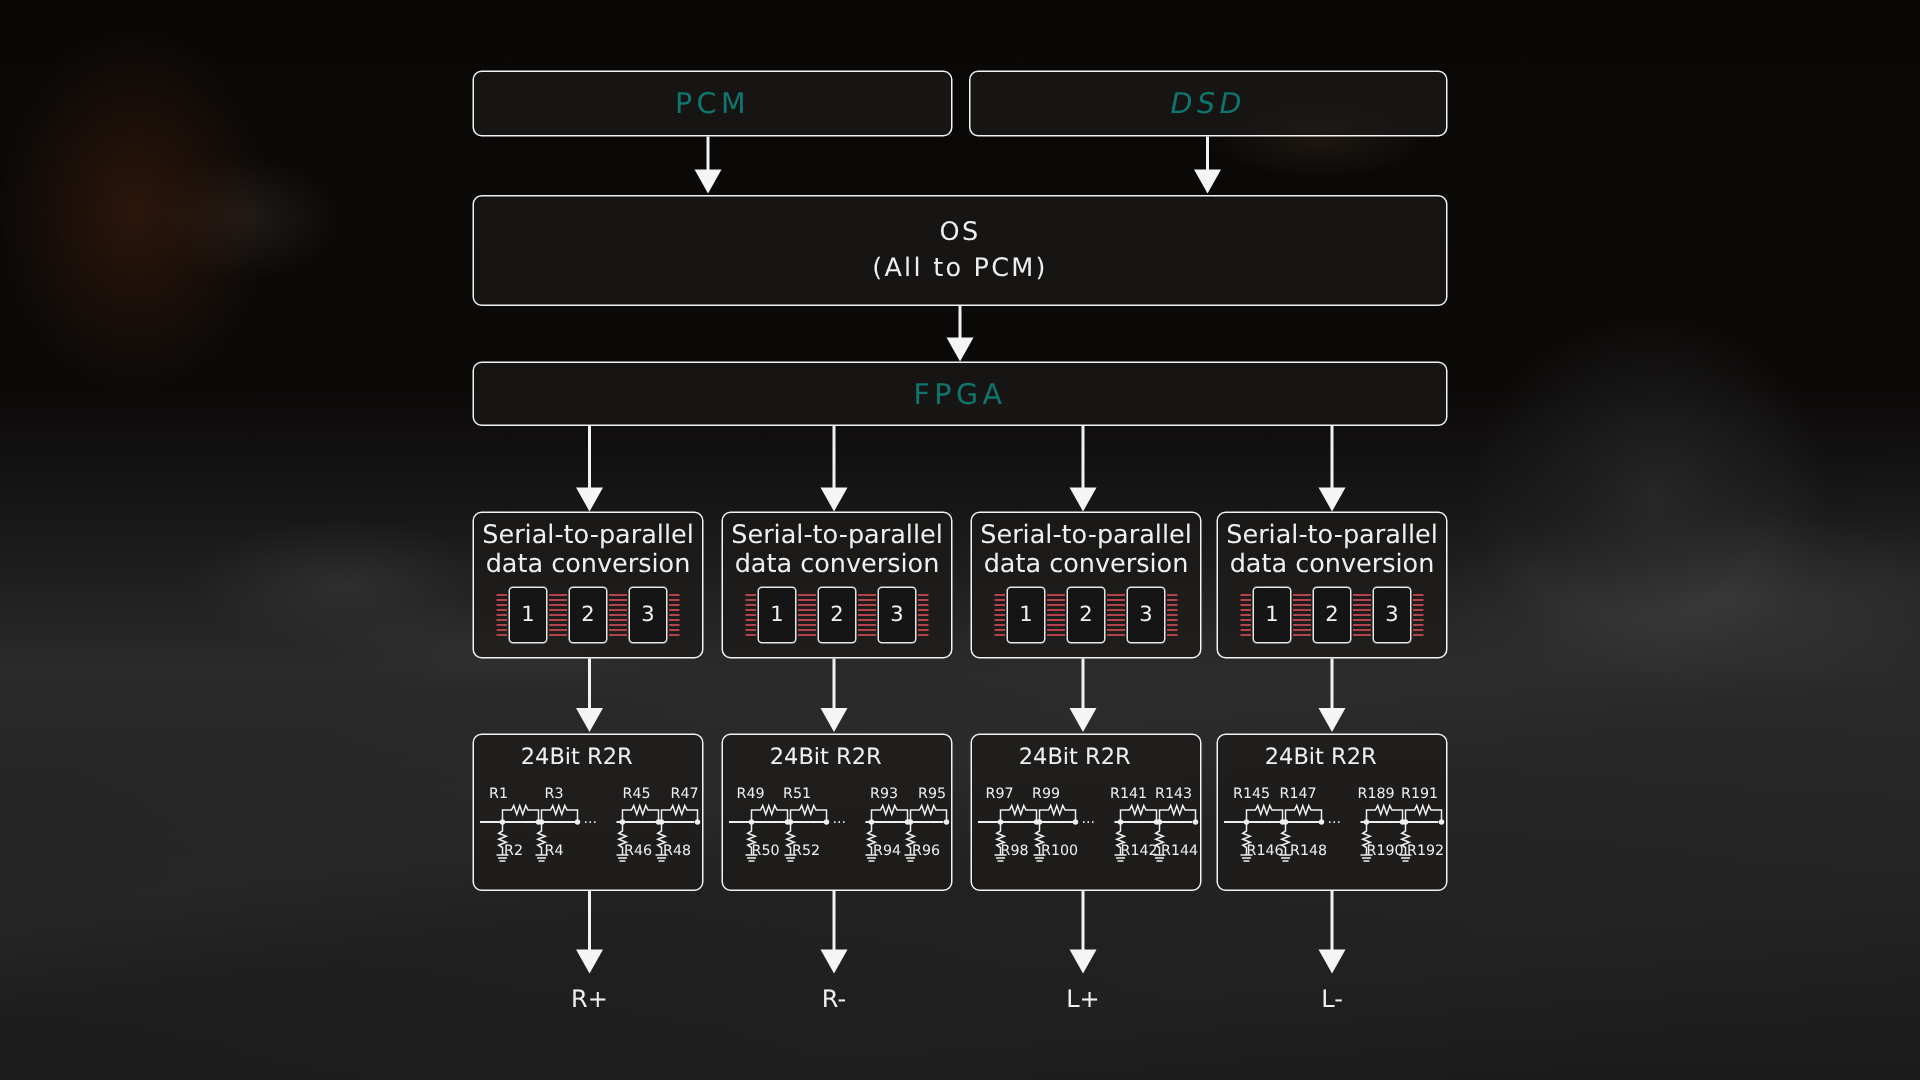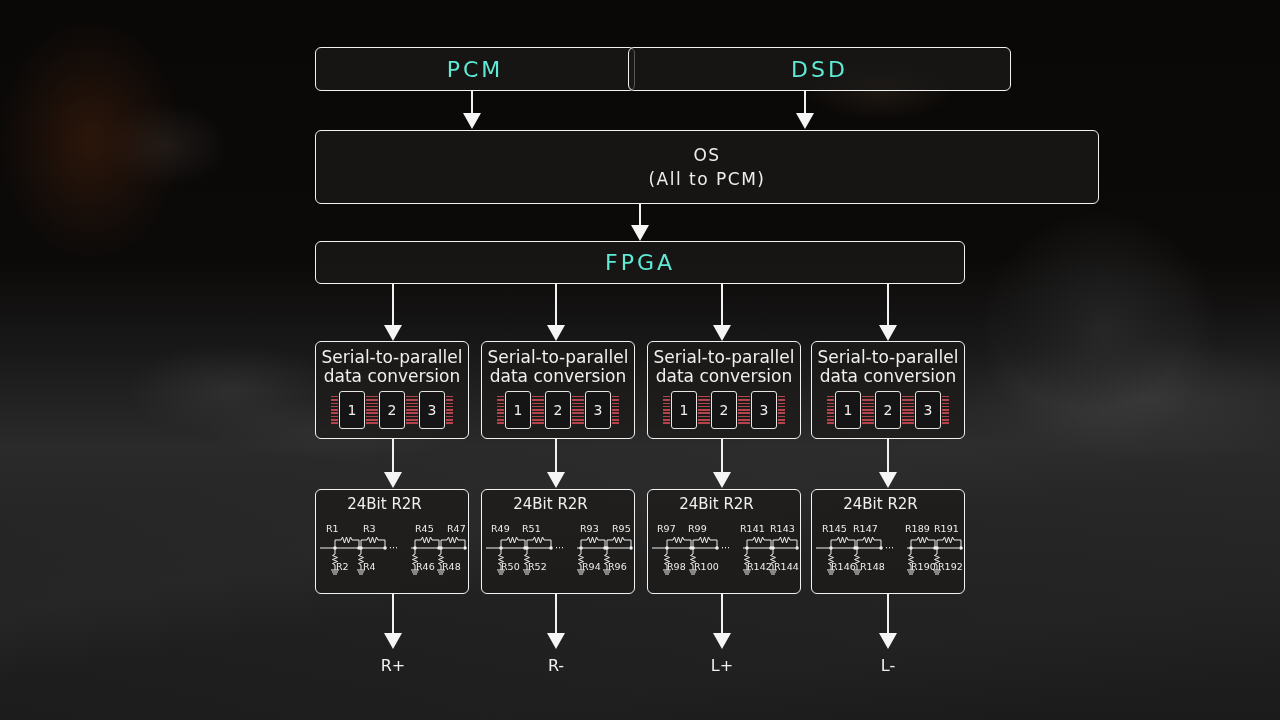--- a/index.html
+++ b/index.html
@@ -31,21 +31,21 @@
 
     .box {
       position: absolute;
       border: 1.6px solid #f2f2f2;
       border-radius: 6px;
       background: rgba(28,26,25,0.72);
       display: flex; flex-direction: column; align-items: center; justify-content: center;
       text-align: center;
     }
     .box-title {
-      font-size: 22px; letter-spacing: 3px; color: #5eead4;
+      font-size: 19px; letter-spacing: 3px; color: #0f766e;
     }
     .os-line { font-size: 17px; letter-spacing: 1.5px; line-height: 24px; color: #eee; }
 
     .stage-title { font-size: 17px; line-height: 19px; color: #f0f0f0; }
     .chips { display: flex; gap: 14px; margin-top: 5px; }
     .chip {
       position: relative;
       width: 26px; height: 38px;
       border: 1.4px solid #e6e6e6;
       border-radius: 3px;
@@ -73,30 +73,30 @@
     .out-label { position: absolute; font-size: 16px; color: #f0f0f0; width: 40px; text-align: center; }
   </style>
 </head>
 <body>
 
 <div class="backdrop"></div>
 
 <div class="box" style="left:315px;top:47px;width:320px;height:44px;">
   <span class="box-title">PCM</span>
 </div>
-<div class="box" style="left:628px;top:47px;width:383px;height:44px;">
+<div class="box" style="left:646px;top:47px;width:319px;height:44px;font-style:italic;">
   <span class="box-title">DSD</span>
 </div>
 
 <div class="arrow-line" style="left:471px;top:91px;height:26px;"></div>
 <div class="arrow-head" style="left:463px;top:113px;"></div>
 <div class="arrow-line" style="left:804px;top:91px;height:26px;"></div>
 <div class="arrow-head" style="left:796px;top:113px;"></div>
 
-<div class="box" style="left:315px;top:130px;width:784px;height:74px;">
+<div class="box" style="left:315px;top:130px;width:650px;height:74px;">
   <span class="os-line">OS</span>
   <span class="os-line">(All to PCM)</span>
 </div>
 
 <div class="arrow-line" style="left:639px;top:204px;height:24px;"></div>
 <div class="arrow-head" style="left:631px;top:225px;"></div>
 
 <div class="box" style="left:315px;top:241px;width:650px;height:43px;text-align:right;">
   <span class="box-title">FPGA</span>
 </div>

